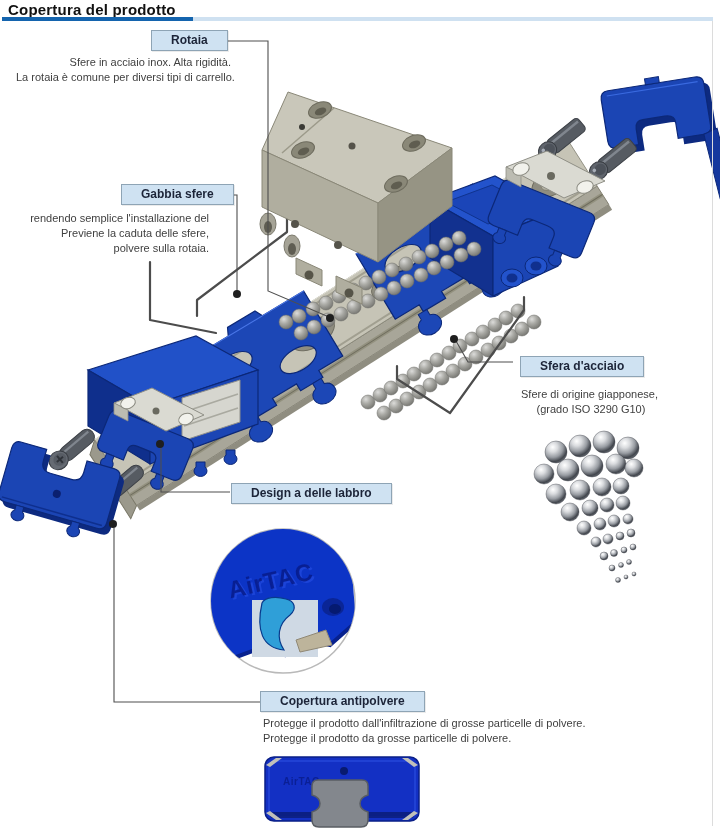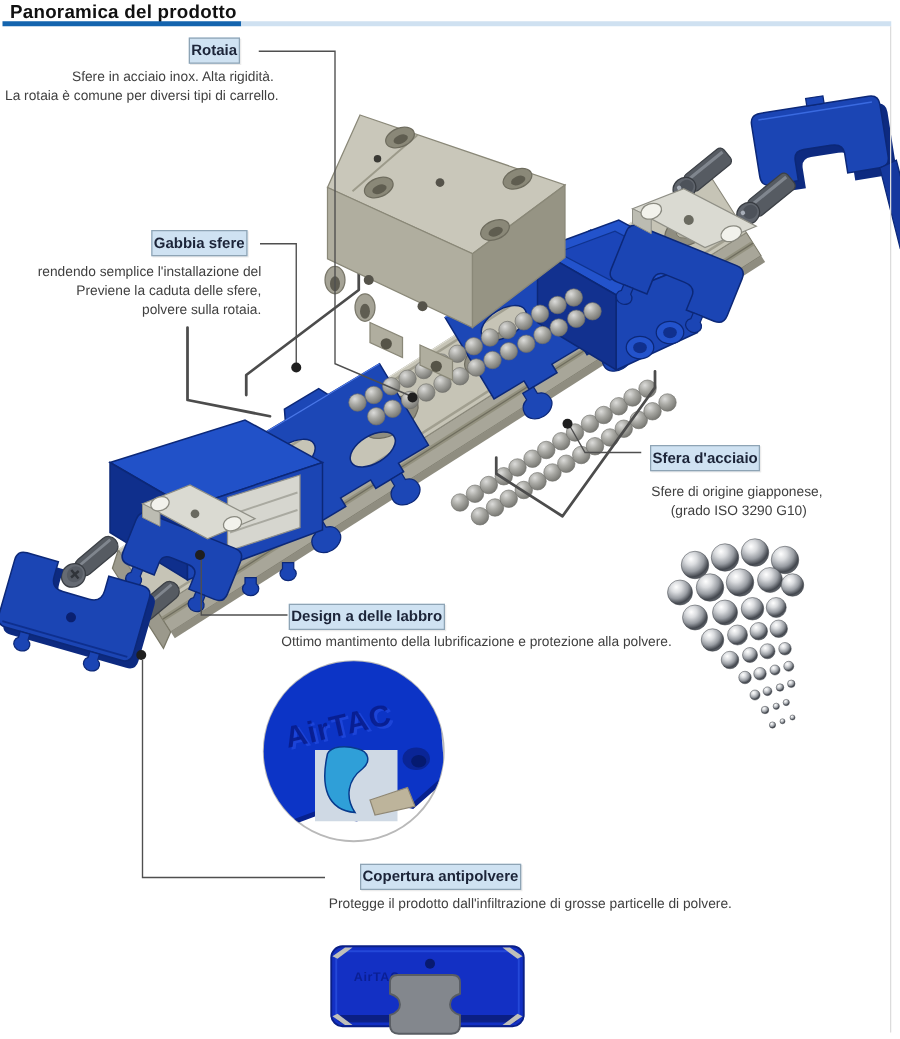--- a/index.html
+++ b/index.html
@@ -4,33 +4,33 @@
 <style>
   html,body{margin:0;padding:0;background:#fff;}
   .page{position:relative;width:720px;height:831px;background:#ffffff;overflow:hidden;
         font-family:"Liberation Sans","DejaVu Sans",sans-serif;}
   .page-title{position:absolute;left:8px;top:1px;font-size:15px;font-weight:bold;
               color:#111;letter-spacing:.2px;}
   .bar-dark{position:absolute;left:2px;top:17px;width:191px;height:4px;background:#1464ae;}
   .bar-light{position:absolute;left:193px;top:17px;width:520px;height:4px;background:#cfe1f1;}
   .diagram-svg{position:absolute;left:0;top:0;z-index:1;}
   .callout-box{position:absolute;z-index:2;background:#cfe2f2;border:1px solid #8ea4b5;
-               padding:2px 1px 3px;font-size:12px;font-weight:bold;color:#1c2438;
+               padding:2px 19px 3px;font-size:12px;font-weight:bold;color:#1c2438;
                white-space:nowrap;box-shadow:1px 1px 0 rgba(0,0,0,.08);}
   .desc{position:absolute;z-index:2;font-size:11px;color:#3f3f3f;line-height:15px;
         white-space:nowrap;}
   .desc.right{text-align:right;}
   .desc .ln{white-space:nowrap;}
 </style>
 </head>
 <body>
 
 <div class="page">
 
-  <div class="page-title">Panoramica del prodotto</div>
+  <div class="page-title">Copertura del prodotto</div>
   <div class="bar-dark"></div>
   <div class="bar-light"></div>
 
   <svg class="diagram-svg" width="720" height="831" viewBox="0 0 720 831" xmlns="http://www.w3.org/2000/svg">
     <defs>
       <radialGradient id="gBall" cx="35%" cy="30%" r="75%">
         <stop offset="0%" stop-color="#dcdcda"></stop>
         <stop offset="45%" stop-color="#a9a9a4"></stop>
         <stop offset="100%" stop-color="#757570"></stop>
       </radialGradient>
@@ -380,41 +380,39 @@
     <g fill="#1f1f1f">
       <circle cx="330" cy="318" r="4"></circle>
       <circle cx="237" cy="294" r="4"></circle>
       <circle cx="454" cy="339" r="4"></circle>
       <circle cx="160" cy="444" r="4"></circle>
       <circle cx="113" cy="524" r="4"></circle>
     </g>
   </svg>
 
   <div class="callout-box" style="left:151px;top:30px;">Rotaia</div>
-  <div class="desc right" style="left:4px;width:215px;top:55px;">
+  <div class="desc right" style="left:16px;width:215px;top:55px;">
     <div class="ln">Sfere in acciaio inox. Alta rigidità.</div>
     <div class="ln">La rotaia è comune per diversi tipi di carrello.</div>
   </div>
 
   <div class="callout-box" style="left:121px;top:184px;">Gabbia sfere</div>
   <div class="desc right" style="left:0;width:209px;top:211px;">
     <div class="ln">rendendo semplice l'installazione del</div>
     <div class="ln">Previene la caduta delle sfere,</div>
     <div class="ln">polvere sulla rotaia.</div>
   </div>
 
   <div class="callout-box" style="left:520px;top:356px;">Sfera d'acciaio</div>
   <div class="desc" style="left:521px;top:387px;">
     <div class="ln">Sfere di origine giapponese,</div>
     <div class="ln" style="padding-left:3px;text-align:center;">(grado ISO 3290 G10)</div>
   </div>
 
   <div class="callout-box" style="left:231px;top:483px;">Design a delle labbro</div>
-  <div class="desc" style="left:225px;top:507px;">
-    <div class="ln">Ottimo mantimento della lubrificazione e protezione alla polvere.</div>
-  </div>
-
-  <div class="callout-box" style="left:260px;top:691px;margin-left:28px;">Copertura antipolvere</div>
+
+  <div class="callout-box" style="left:260px;top:691px;">Copertura antipolvere</div>
   <div class="desc" style="left:263px;top:716px;">
     <div class="ln">Protegge il prodotto dall'infiltrazione di grosse particelle di polvere.</div>
+    <div class="ln">Protegge il prodotto da grosse particelle di polvere.</div>
   </div>
 
 </div>
 
 </body></html>

